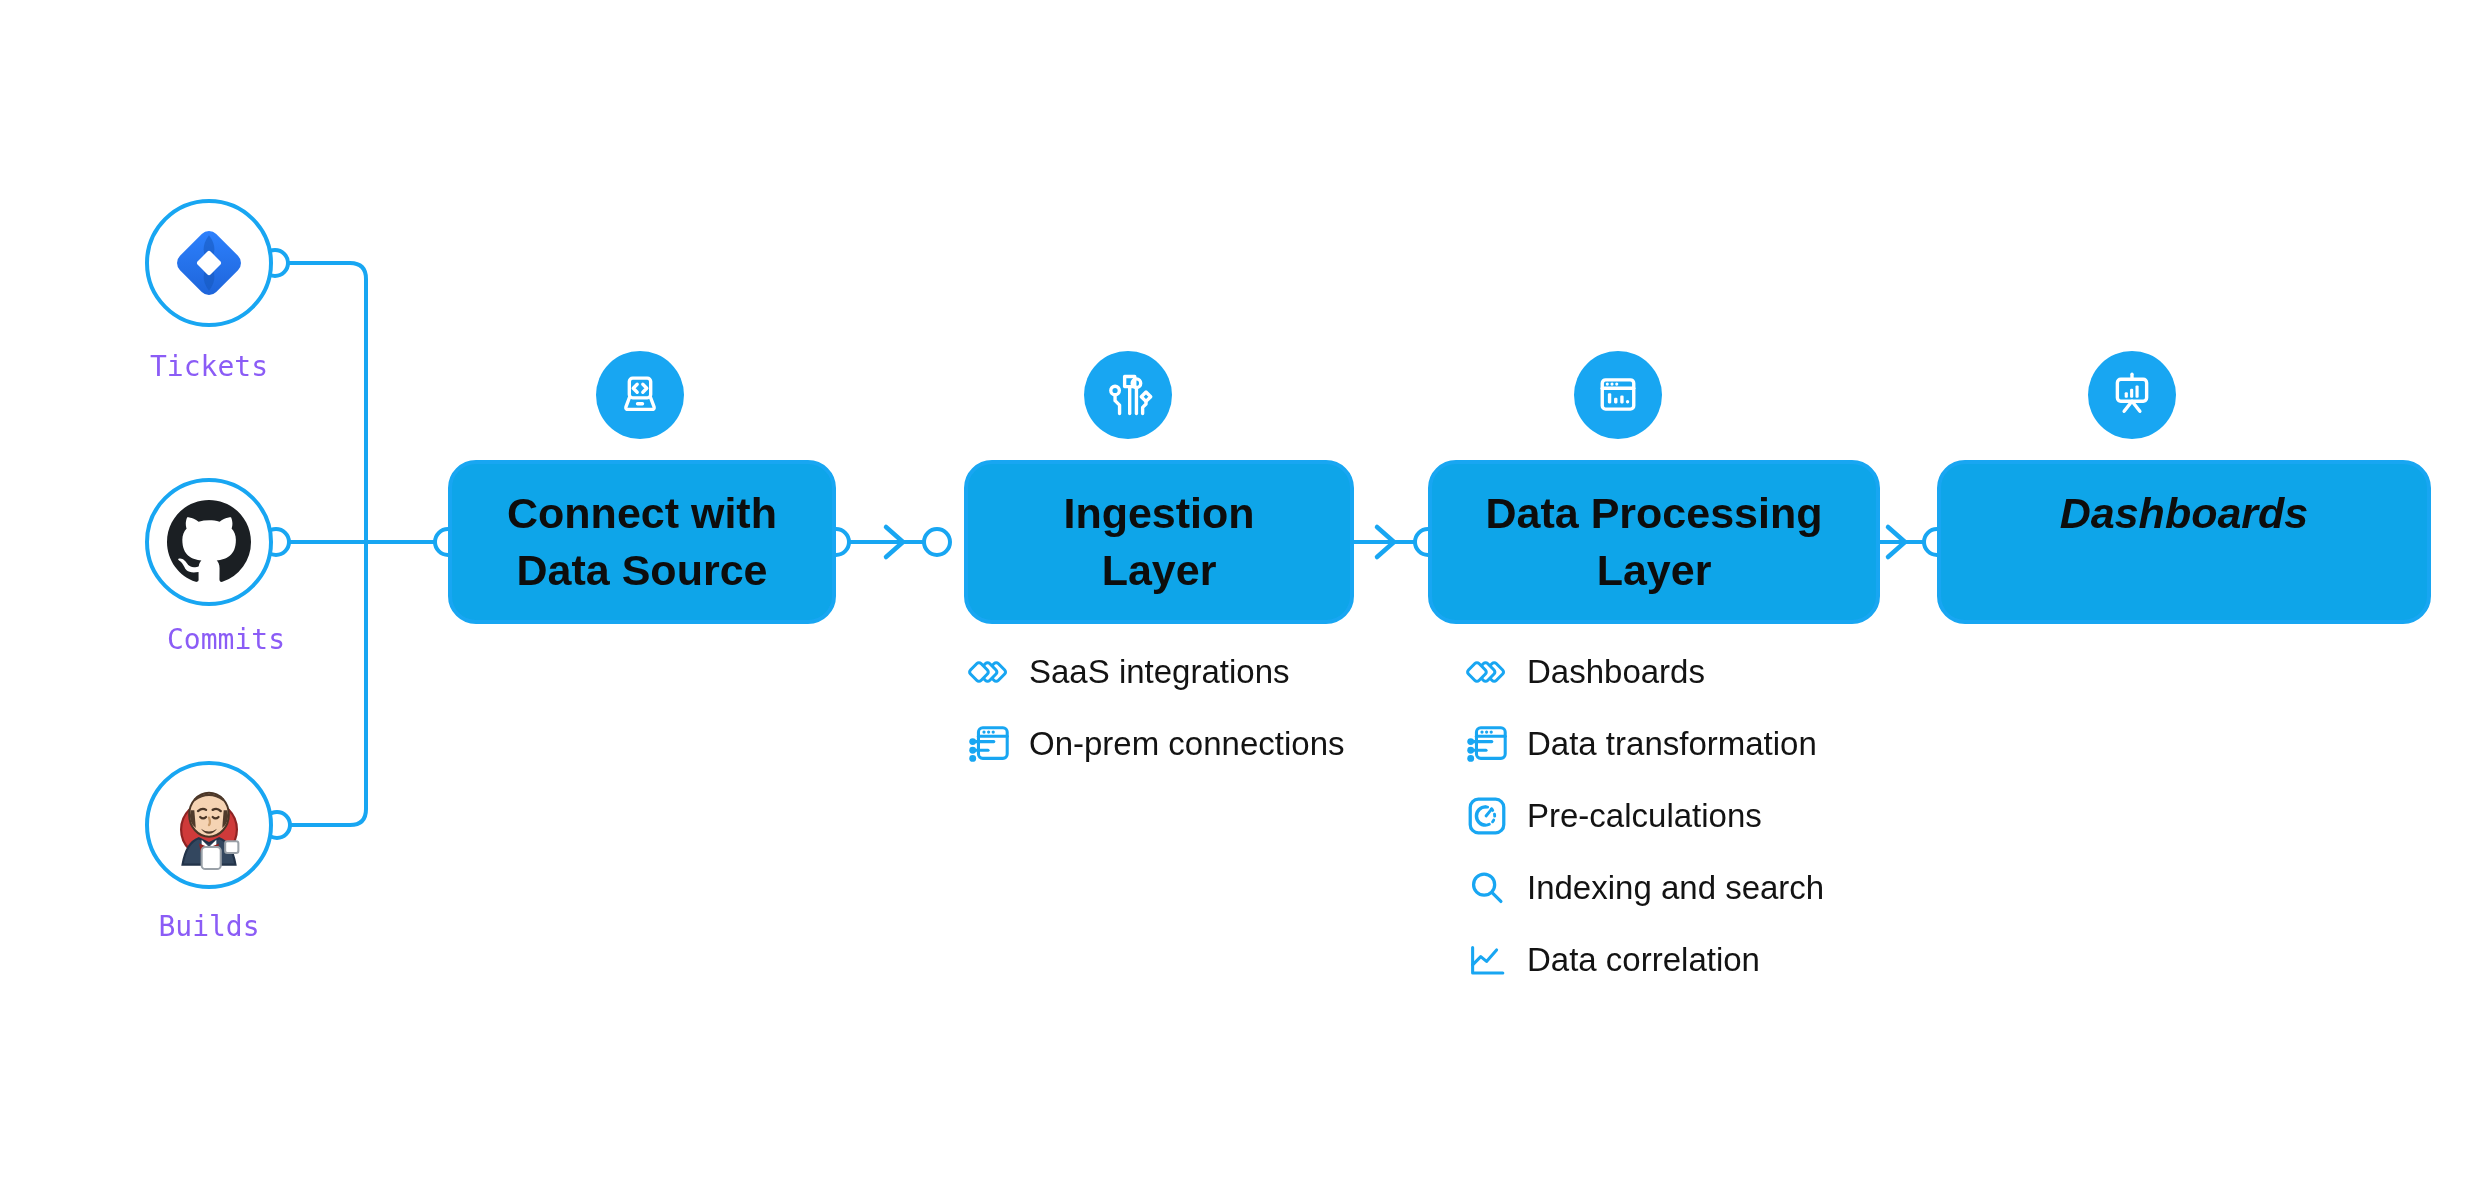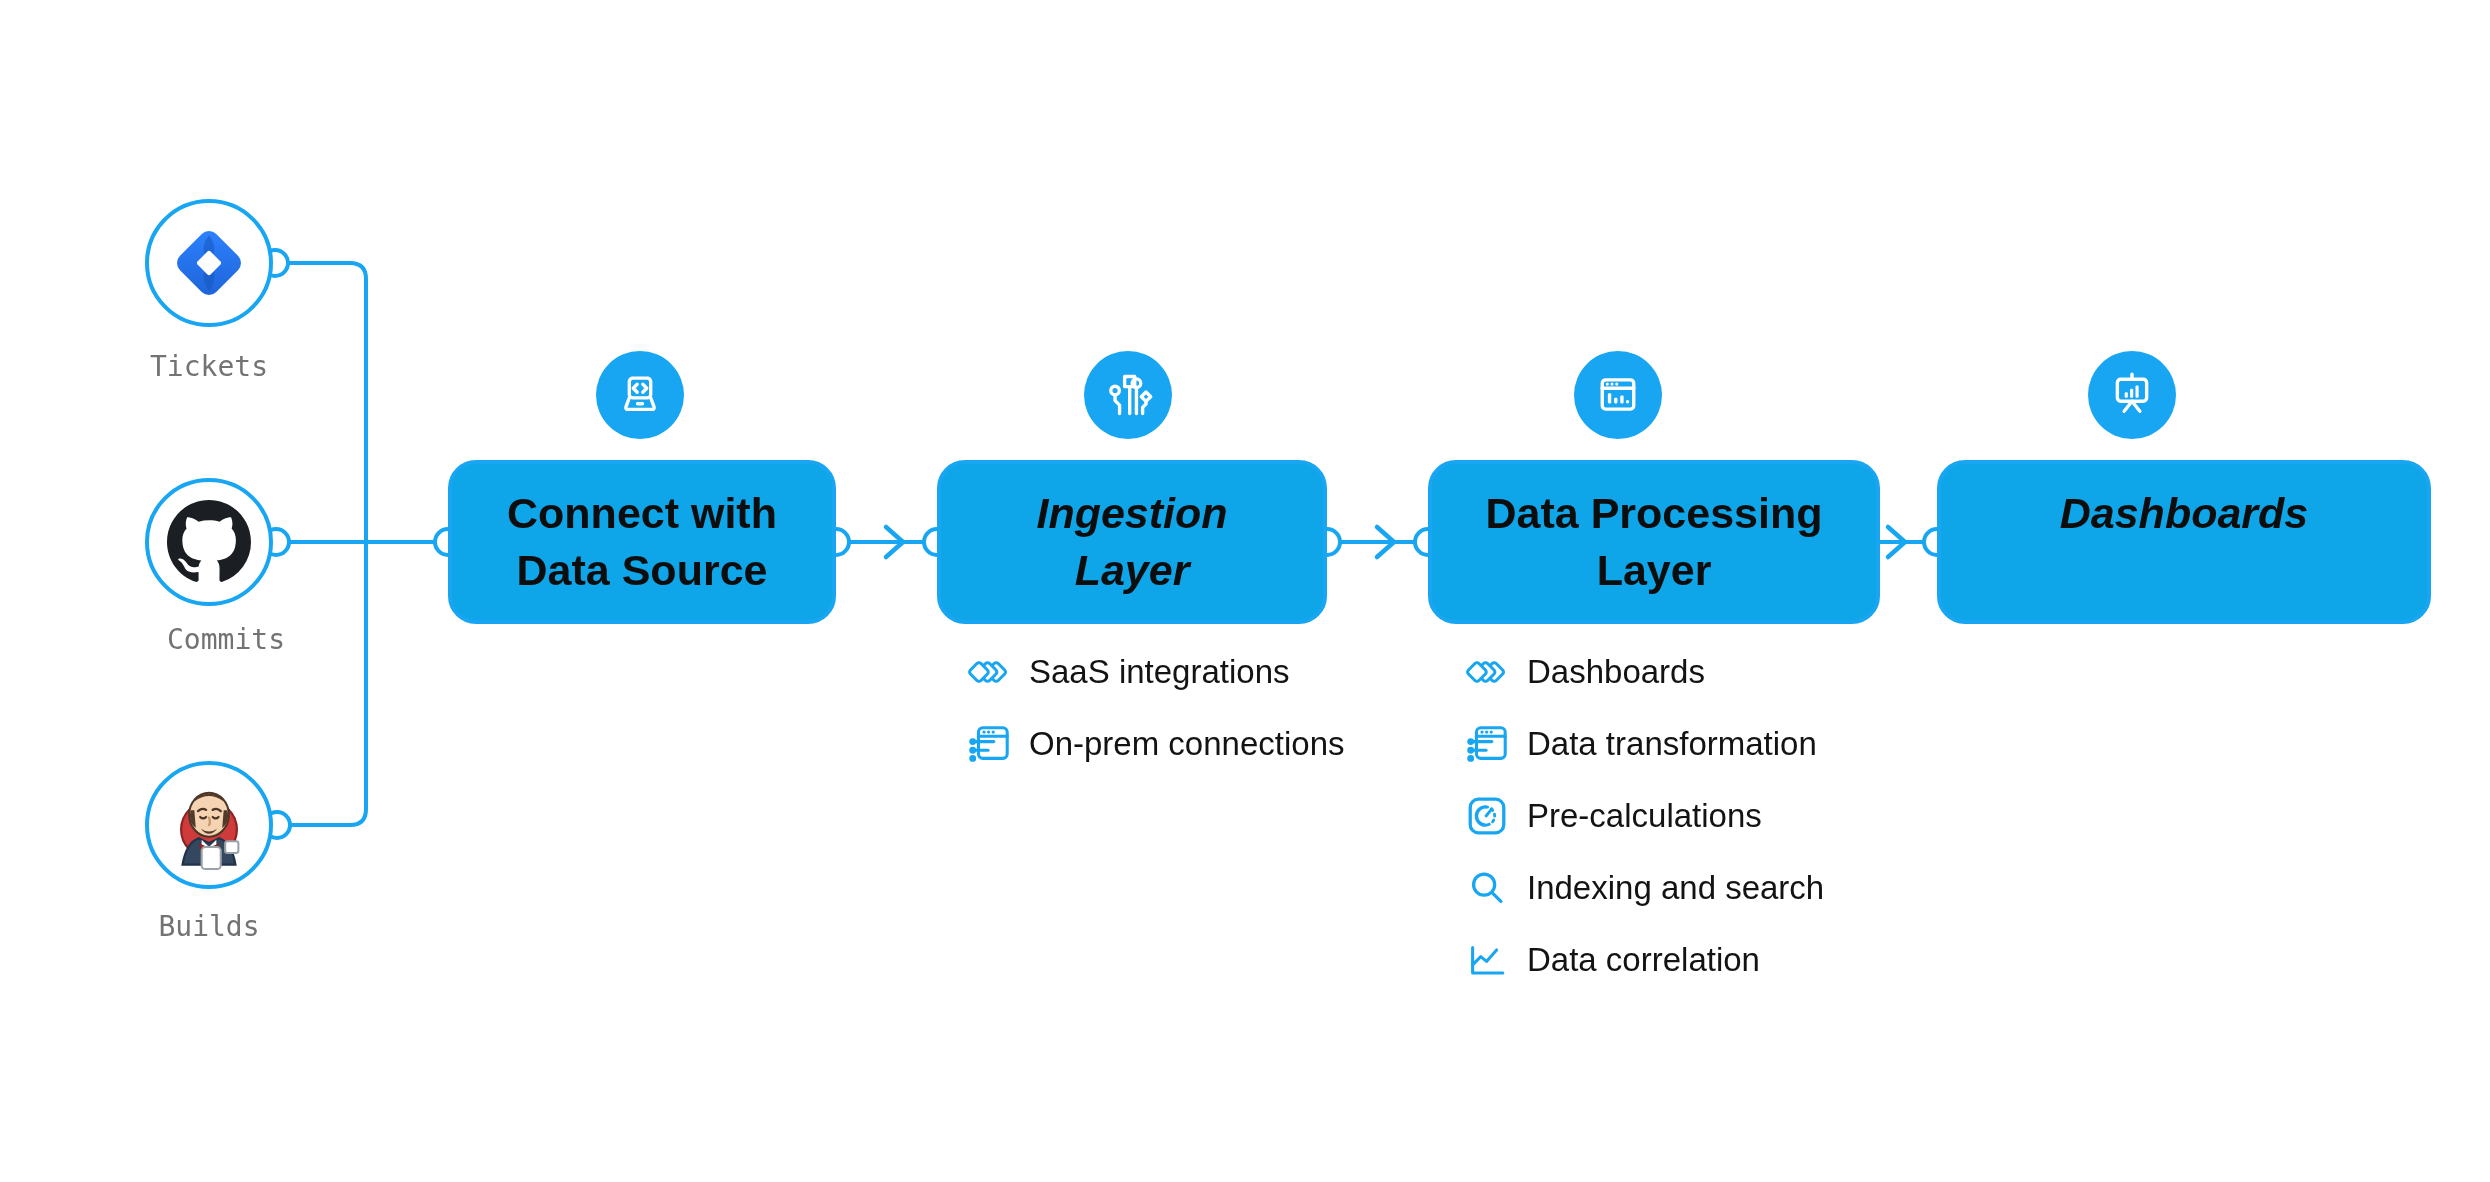--- a/index.html
+++ b/index.html
@@ -15,21 +15,21 @@
   .wires{position:absolute;left:0;top:0;width:2490px;height:1182px;}
 
   
   .source-node{
     position:absolute;width:128px;height:128px;border:4px solid var(--accent);
     border-radius:50%;background:#fff;display:flex;align-items:center;justify-content:center;
   }
   .source-label{
     position:absolute;width:260px;text-align:center;
     font-family:"DejaVu Sans Mono","Liberation Mono",monospace;
-    font-size:28px;color:#737373;letter-spacing:0px;
+    font-size:28px;color:#8b5cf6;letter-spacing:0px;
   }
 
   
   .stage-box{
     position:absolute;top:460px;height:164px;background:#0ea5e9;
     border:4px solid var(--accent);border-radius:28px;
     padding-top:21px;text-align:center;
     font-size:43px;font-weight:bold;line-height:57px;color:var(--ink);
     white-space:pre-line;
   }
@@ -168,21 +168,21 @@
         <rect x="17.5" y="21.5" width="2.8" height="5" rx="1"></rect>
         <rect x="22.3" y="18.5" width="2.8" height="8" rx="1"></rect>
         <rect x="27.1" y="15.5" width="2.8" height="11" rx="1"></rect>
       </g>
       <path d="M17 38.5 L24 29.5 L31 38.5"></path>
     </svg>
   </div>
 
   <div class="stage-box" style="left:448px;width:388px;">Connect with
 Data Source</div>
-  <div class="stage-box" style="left:937px;width:390px;font-style:italic;">Ingestion
+  <div class="stage-box" style="left:964px;width:390px;">Ingestion
 Layer</div>
   <div class="stage-box" style="left:1428px;width:452px;">Data Processing
 Layer</div>
   <div class="stage-box" style="left:1937px;width:494px;font-style:italic;">Dashboards</div>
 
   <div class="feature-list" style="left:966px;top:636px;">
     <div class="feature-row">
       <svg class="feature-icon" viewBox="0 0 48 48" stroke="#18A6F2" stroke-width="3.2" fill="#ffffff" stroke-linejoin="round">
         <g transform="rotate(45 31.5 24)">
             <rect x="23.75" y="16.25" width="15.5" height="15.5" rx="3"></rect>

